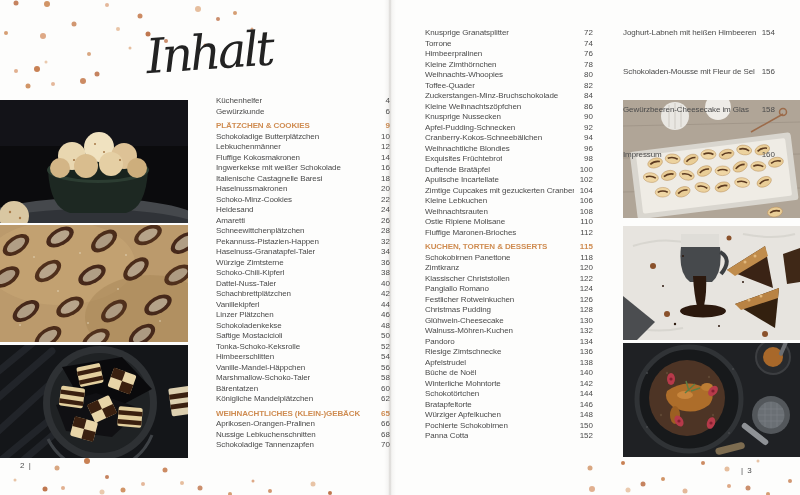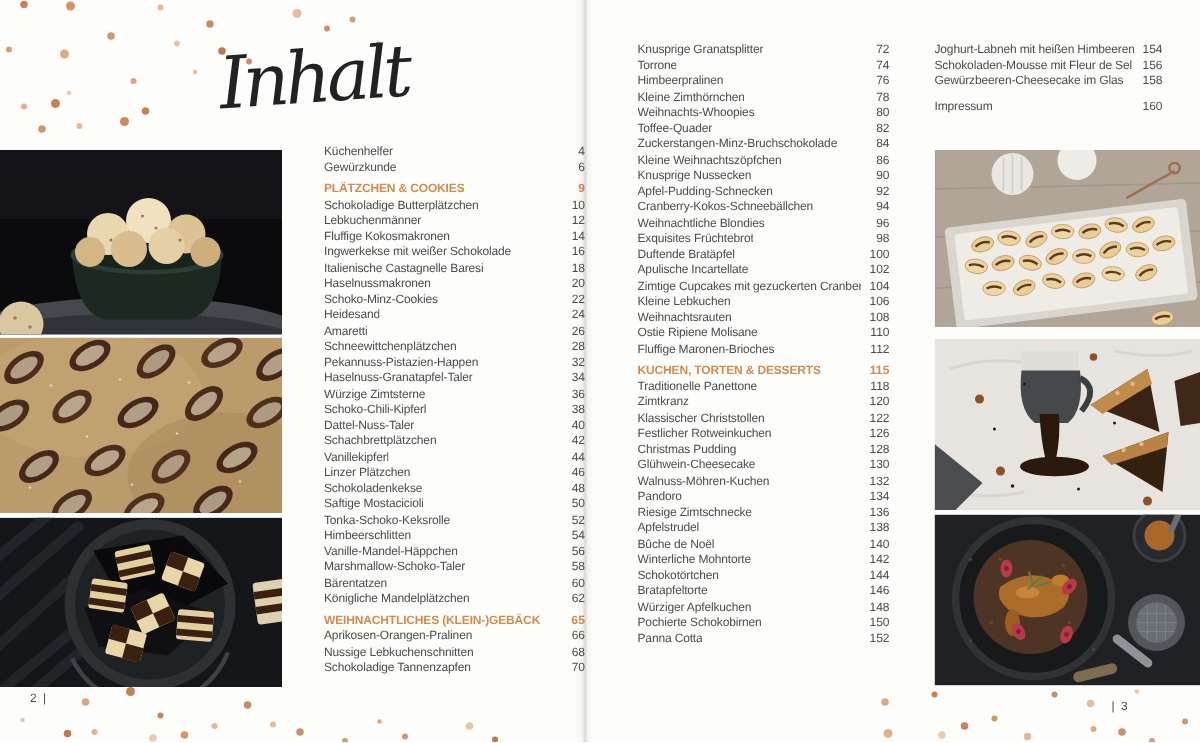--- a/index.html
+++ b/index.html
@@ -9,21 +9,21 @@
   .gutter{position:absolute;left:384px;top:0;width:12px;height:495px;
           background:linear-gradient(90deg,rgba(0,0,0,0) 0%,rgba(90,80,70,.05) 35%,rgba(90,80,70,.22) 50%,rgba(90,80,70,.05) 65%,rgba(0,0,0,0) 100%);}
   
   .title{position:absolute;left:146px;top:28px;font-family:"DejaVu Serif",serif;
          font-style:italic;font-size:48px;color:#222;letter-spacing:-3px;
          transform:rotate(-4deg);line-height:1;}
   
   .toc-col{position:absolute;display:flex;flex-direction:column;}
   #col1{left:216px;top:96px;width:174px;}
   #col2{left:425px;top:28px;width:168px;}
-  #col3{left:623px;top:28px;width:152px;}
+  #col3{left:623px;top:28px;width:152px;gap:28px;}
   .row{display:flex;justify-content:space-between;align-items:baseline;
        height:10.5px;line-height:10.5px;font-size:8px;}
   .row .lbl{white-space:nowrap;overflow:hidden;letter-spacing:-0.1px;}
   .row .pg{margin-left:6px;flex:none;}
   .row.header{color:var(--accent,#cf8c51);font-weight:bold;margin-top:4px;letter-spacing:.1px;}
   .row.gap{margin-top:6px;}
   
   .photo{position:absolute;overflow:hidden;}
   .photo svg{display:block;}
   
@@ -743,34 +743,38 @@
         <span class="pg">112</span>
       </div>
 
       <div class="row header">
         <span class="lbl">KUCHEN, TORTEN &amp; DESSERTS</span>
         <span class="pg">115</span>
       </div>
 
 
       <div class="row entry">
-        <span class="lbl">Traditionelle Panettone</span>
+        <span class="lbl">Schokobirnen Panettone</span>
         <span class="pg">118</span>
       </div>
 
       <div class="row entry">
         <span class="lbl">Zimtkranz</span>
         <span class="pg">120</span>
       </div>
 
       <div class="row entry">
         <span class="lbl">Klassischer Christstollen</span>
         <span class="pg">122</span>
       </div>
 
+      <div class="row entry">
+        <span class="lbl">Pangiallo Romano</span>
+        <span class="pg">124</span>
+      </div>
 
       <div class="row entry">
         <span class="lbl">Festlicher Rotweinkuchen</span>
         <span class="pg">126</span>
       </div>
 
       <div class="row entry">
         <span class="lbl">Christmas Pudding</span>
         <span class="pg">128</span>
       </div>

